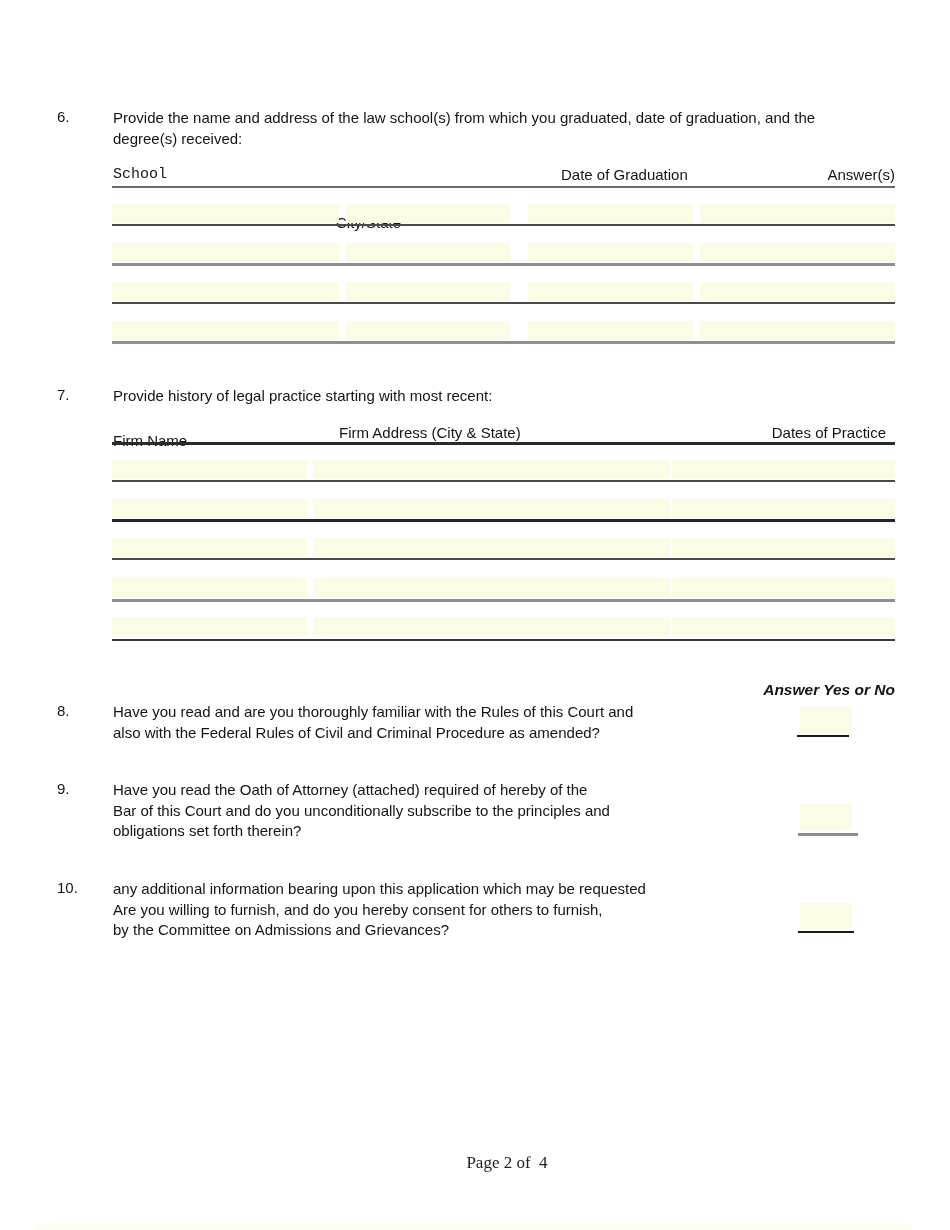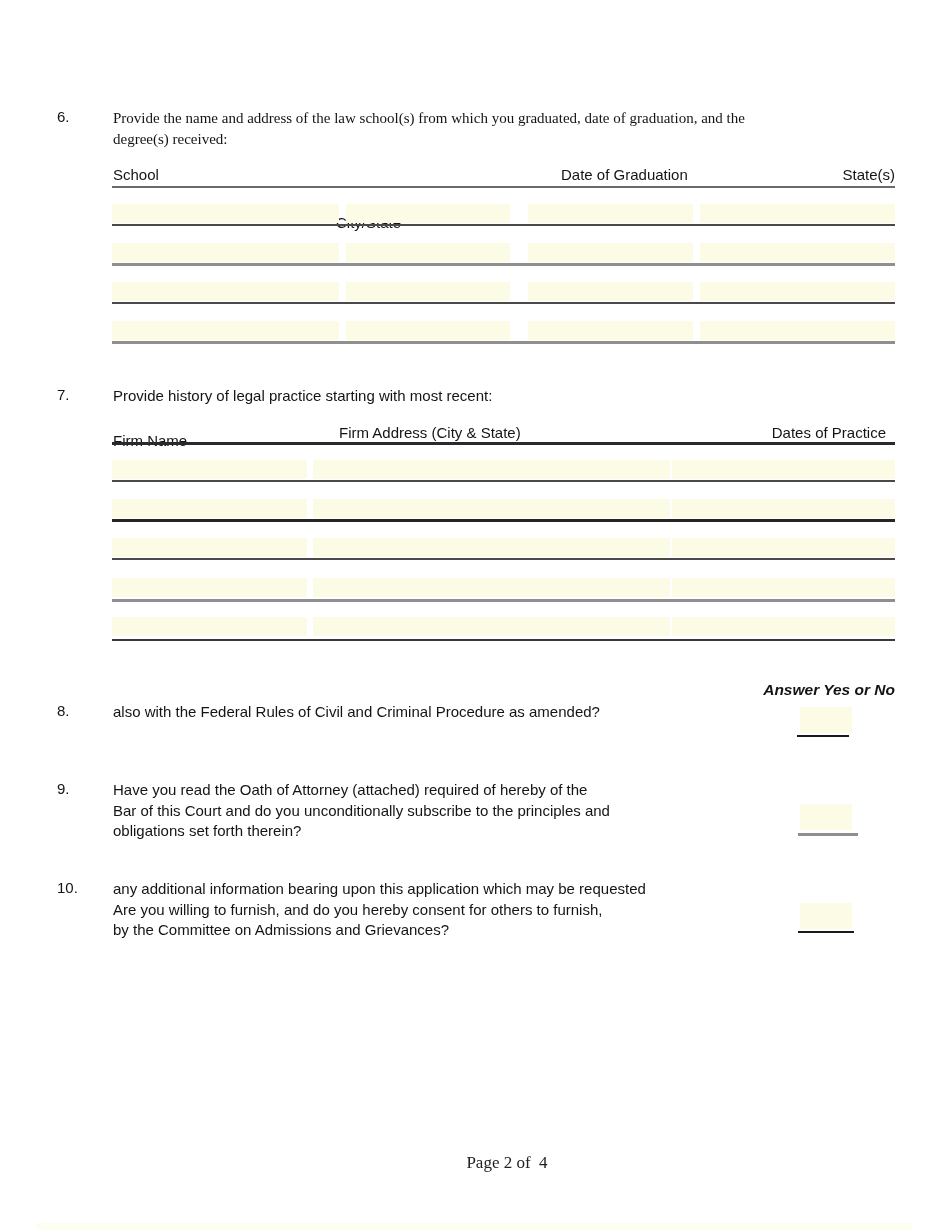--- a/index.html
+++ b/index.html
@@ -28,29 +28,29 @@
     white-space:pre; color:#222;padding-left:32px;
   }
   .bottom-strip { position:absolute; background:#fcfbe6; opacity:.55; }
 </style>
 </head>
 <body>
 
 <div class="page">
 
   <div class="qnum" style="top:108px;">6.</div>
-  <div class="qtext" style="top:108px; width:790px;font-family:Liberation Serif, serif;">
+  <div class="qtext" style="top:108px; width:790px;">
     <div>Provide the name and address of the law school(s) from which you graduated, date of graduation, and the</div>
     <div>degree(s) received:</div>
   </div>
 
-  <div class="colhead" style="left:113px; top:166px;">School</div>
+  <div class="colhead" style="left:113px; top:166px;font-family:Liberation Mono, monospace;">School</div>
   <div class="colhead" style="left:336px; top:166px;margin-top:48px;">City/State</div>
   <div class="colhead" style="left:561px; top:166px;">Date of Graduation</div>
-  <div class="colhead" style="left:700px; top:166px; width:195px; text-align:right;">State(s)</div>
+  <div class="colhead" style="left:700px; top:166px; width:195px; text-align:right;">Answer(s)</div>
   <div class="hline" style="left:112px; top:186px; width:783px; height:2px; background:#6a6a6a;"></div>
 
   <div class="field" style="left:112px; top:204px; width:227px;"></div>
   <div class="field" style="left:346px; top:204px; width:164px;"></div>
   <div class="field" style="left:528px; top:204px; width:165px;"></div>
   <div class="field" style="left:700px; top:204px; width:195px;"></div>
   <div class="hline" style="left:112px; top:224px; width:783px; height:2px;"></div>
 
   <div class="field" style="left:112px; top:243px; width:227px;"></div>
   <div class="field" style="left:346px; top:243px; width:164px;"></div>
@@ -100,20 +100,21 @@
 
   <div class="field" style="left:112px; top:617px; width:195px;"></div>
   <div class="field" style="left:313px; top:617px; width:357px;"></div>
   <div class="field" style="left:672px; top:617px; width:223px;"></div>
   <div class="hline" style="left:112px; top:639px; width:783px; height:2px; background:#3a3a3a;"></div>
 
   <div class="ans-hdr" style="top:681px;margin-left:32px;">Answer Yes or No</div>
 
   <div class="qnum" style="top:702px;">8.</div>
   <div class="qtext" style="top:702px; width:640px;">
+    <div>Have you read and are you thoroughly familiar with the Rules of this Court and</div>
     <div>also with the Federal Rules of Civil and Criminal Procedure as amended?</div>
   </div>
   <div class="ansbox" style="left:800px; top:707px;"></div>
   <div class="answrap" style="left:797px; top:735px; width:52px;"></div>
 
   <div class="qnum" style="top:780px;">9.</div>
   <div class="qtext" style="top:780px; width:640px;">
     <div>Have you read the Oath of Attorney (attached) required of hereby of the</div>
     <div>Bar of this Court and do you unconditionally subscribe to the principles and</div>
     <div>obligations set forth therein?</div>

